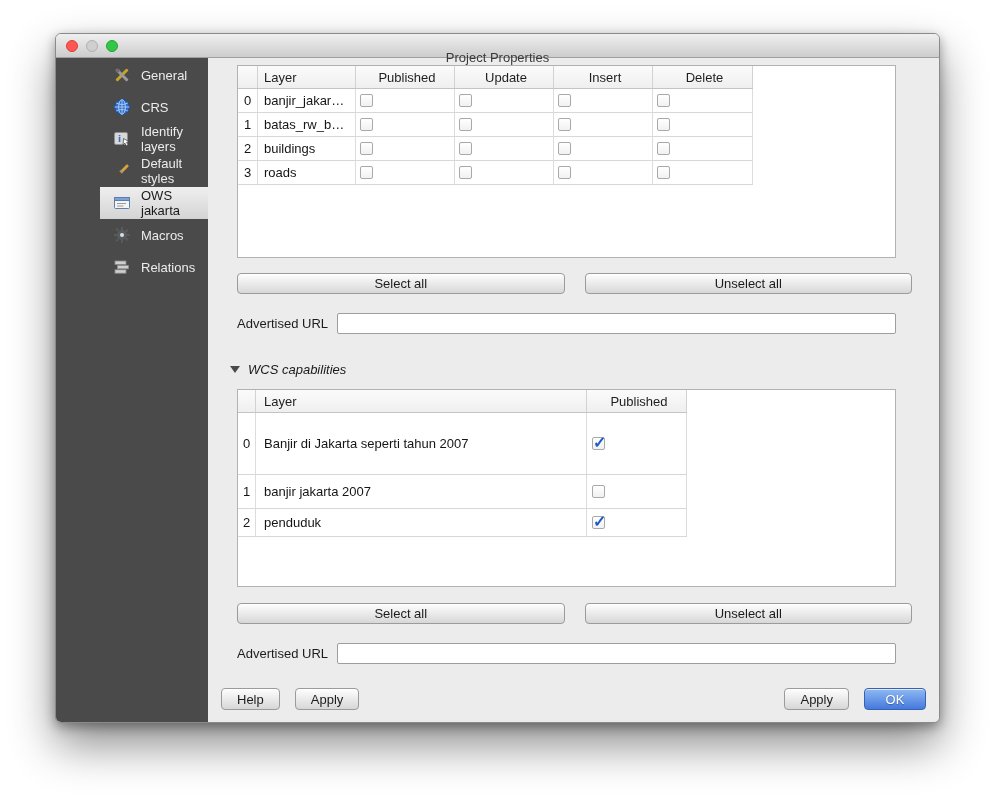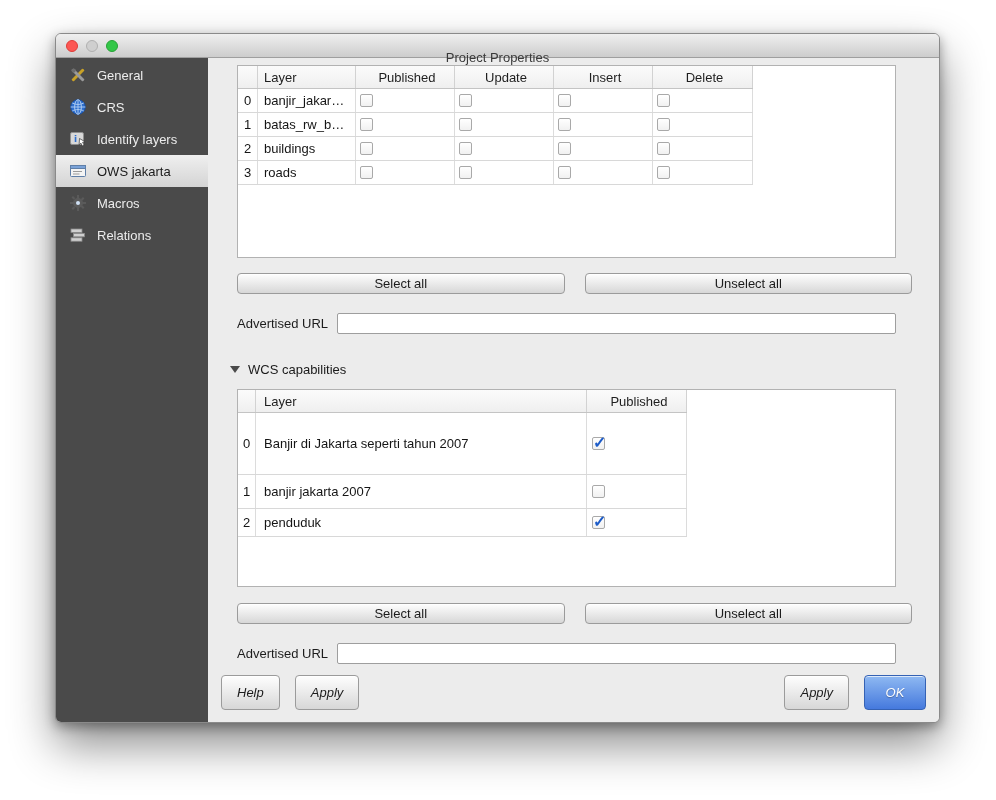--- a/index.html
+++ b/index.html
@@ -19,21 +19,21 @@
     font-size: 13px; color: #3a3a3a; margin-top: 24px; }
   .traffic { display: flex; gap: 8px; margin-left: 10px; z-index: 2; }
   .light { width: 12px; height: 12px; border-radius: 50%; }
   .lt-close { background: #fc5753; border: 1px solid #de3d38; }
   .lt-min   { background: #cfcfcf; border: 1px solid #b0b0b0; }
   .lt-zoom  { background: #33c748; border: 1px solid #27a236; }
 
   .main { flex: 1; display: flex; min-height: 0; }
 
   
-  .sidebar { width: 152px; flex: 0 0 auto; background: #4a4a4a; padding-top: 1px; }
+  .sidebar { width: 152px; flex: 0 0 auto; background: #4a4a4a; padding-top: 1px; padding-left: 44px; }
   .side-item { height: 32px; display: flex; align-items: center; gap: 9px;
     padding-left: 12px; color: #ececec; font-size: 13px; cursor: default; }
   .side-item.selected { background: linear-gradient(#efefef, #d4d4d4); color: #1a1a1a; }
   .sicon { width: 20px; height: 20px; display: flex; align-items: center; justify-content: center; flex: 0 0 auto; }
 
   
   .content { flex: 1; min-width: 0; background: #ececec; display: flex; flex-direction: column; }
 
   .panel { background: #fff; border: 1px solid #b2b2b2; overflow: hidden; }
   .panel1 { margin: 7px 43px 0 29px; height: 193px; }
@@ -73,31 +73,31 @@
     background: linear-gradient(#fefefe, #d7d7d7); font-size: 13px; color: #1c1c1c;
     display: flex; align-items: center; justify-content: center;
     box-shadow: inset 0 1px 0 rgba(255,255,255,.7); cursor: default; }
 
   .urlrow { display: flex; align-items: center; gap: 9px; margin: 19px 43px 0 29px; }
   .urllabel { font-size: 13px; color: #1c1c1c; white-space: nowrap; }
   .urlinput { flex: 1; height: 21px; border: 1px solid #9e9e9e; border-radius: 2px;
     background: #fff; font-size: 13px; padding: 0 4px; font-family: "Liberation Sans", sans-serif; }
 
   .sechdr { display: flex; align-items: center; gap: 8px; margin: 28px 0 0 22px;
-    font-size: 13px; color: #1a1a1a; }
+    font-size: 13px; color: #1a1a1a; font-style: italic; }
   .tri { width: 0; height: 0; border-left: 5px solid transparent;
     border-right: 5px solid transparent; border-top: 7px solid #4a4a4a; }
 
   .footer { margin-top: auto; display: flex; align-items: center; gap: 15px;
     padding: 0 13px 12px 13px; }
   .spacer { flex: 1; }
-  .fbtn { height: 35px; padding: 0 15px; border: 1px solid #9b9b9b; border-radius: 4px;
+  .fbtn { height: 22px; padding: 0 15px; border: 1px solid #9b9b9b; border-radius: 4px;
     background: linear-gradient(#fefefe, #d7d7d7); font-size: 13px; color: #1c1c1c;
     display: flex; align-items: center; justify-content: center; cursor: default;
-    box-shadow: inset 0 1px 0 rgba(255,255,255,.7); font-style: italic; }
+    box-shadow: inset 0 1px 0 rgba(255,255,255,.7); }
   .fbtn.ok { background: linear-gradient(#8fb9f2, #4579dd); border-color: #3562b4;
     color: #fff; min-width: 62px; text-shadow: 0 1px 1px rgba(0,0,0,.3); }
 </style>
 </head>
 <body>
 
 <div class="window">
 
   <div class="titlebar">
     <div class="traffic">
@@ -141,20 +141,32 @@
         <span class="sicon">
           <svg width="18" height="18" viewBox="0 0 18 18">
               <rect x="1.5" y="2.5" width="13" height="12" rx="1.5" fill="#d8d8d8" stroke="#8f8f8f"></rect>
               <text x="6.5" y="12" font-size="9" fill="#2f6fce" font-weight="bold" text-anchor="middle" font-family="DejaVu Sans, sans-serif">i</text>
               <path d="M10.5 8.5l5.5 3.2-2.4.6 1.5 2.8-1.7.9-1.5-2.9-1.8 1.7z" fill="#fff" stroke="#333" stroke-width="0.7"></path>
             </svg>
         </span>
         <span>Identify layers</span>
       </div>
 
+      <div class="side-item">
+        <span class="sicon">
+          <svg width="18" height="18" viewBox="0 0 18 18">
+              <g transform="rotate(45 9 9)">
+                <rect x="7.6" y="0.5" width="2.8" height="9" rx="1" fill="#d9a23b"></rect>
+                <rect x="7.2" y="9.4" width="3.6" height="1.8" fill="#999"></rect>
+                <path d="M7.5 11.2h3l-.7 5.3h-1.6z" fill="#5b4636"></path>
+              </g>
+            </svg>
+        </span>
+        <span>Default styles</span>
+      </div>
 
       <div class="side-item selected">
         <span class="sicon">
           <svg width="18" height="18" viewBox="0 0 18 18">
               <rect x="1.5" y="3.5" width="15" height="11" rx="1" fill="#f4f4f4" stroke="#5f7fa8"></rect>
               <rect x="1.5" y="3.5" width="15" height="3" fill="#7aa2d8" stroke="#5f7fa8"></rect>
               <path d="M4 9.5h9M4 12h6.5" stroke="#9a9a9a" stroke-width="1"></path>
             </svg>
         </span>
         <span>OWS jakarta</span>

